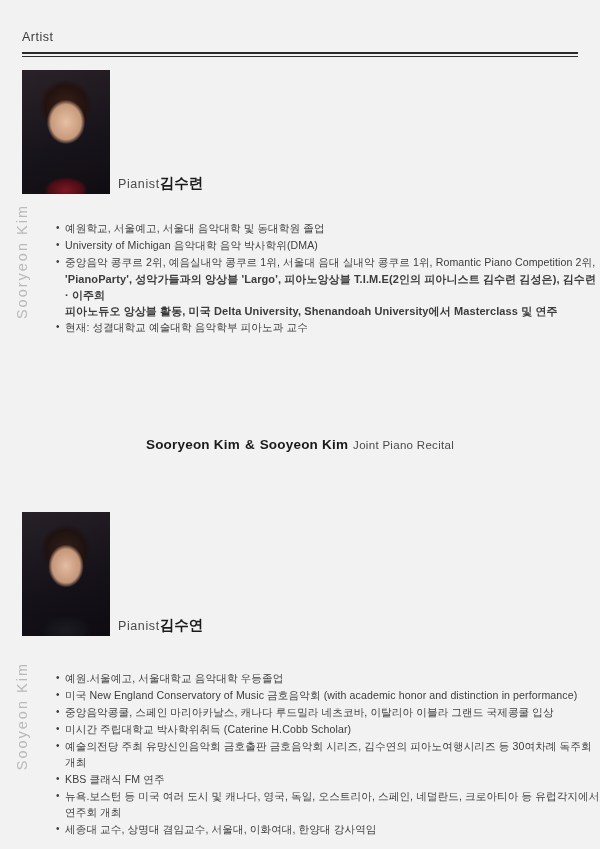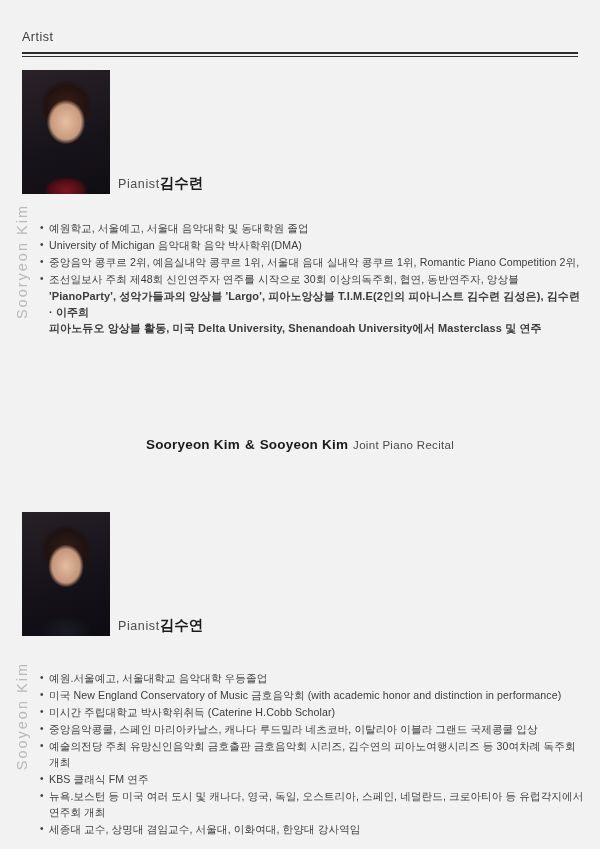--- a/index.html
+++ b/index.html
@@ -106,21 +106,21 @@
     writing-mode: vertical-rl;
     text-orientation: sideways;
     transform: rotate(180deg);
     transform-origin: center;
     white-space: nowrap;
   }
   .side-name-2 { top: 150px; }
 
   .bio {
     position: absolute;
-    left: 40px;
+    left: 56px;
     width: 545px;
     top: 150px;
   }
   .bio-2 { top: 158px; }
 
   .bio-item {
     position: relative;
     font-size: 10.6px;
     line-height: 16px;
     color: #3c3c3c;
@@ -195,23 +195,23 @@
 
     <div class="name-line">
       <span class="name-role">Pianist</span>
       <span class="name-kr">김수련</span>
     </div>
 
     <div class="bio">
       <div class="bio-item">예원학교, 서울예고, 서울대 음악대학 및 동대학원 졸업</div>
       <div class="bio-item">University of Michigan 음악대학 음악 박사학위(DMA)</div>
       <div class="bio-item">중앙음악 콩쿠르 2위, 예음실내악 콩쿠르 1위, 서울대 음대 실내악 콩쿠르 1위, Romantic Piano Competition 2위,</div>
-      <div class="bio-item">조선일보사 주최 제48회 신인연주자 연주를 시작으로 30회 이상의독주회, 협연, 동반연주자, 앙상블</div>
       <div class="bio-cont">'PianoParty', 성악가들과의 앙상블 'Largo', 피아노앙상블 T.I.M.E(2인의 피아니스트 김수련 김성은), 김수련 · 이주희</div>
       <div class="bio-cont">피아노듀오 앙상블 활동, 미국 Delta University, Shenandoah University에서 Masterclass 및 연주</div>
+      <div class="bio-item">현재: 성결대학교 예술대학 음악학부 피아노과 교수</div>
     </div>
   </div>
 
   <div class="recital">
     <span class="recital-name">Sooryeon Kim</span>
     <span class="recital-amp">&amp;</span>
     <span class="recital-name">Sooyeon Kim</span>
     <span class="recital-sub">Joint Piano Recital</span>
   </div>
 
@@ -223,22 +223,22 @@
     <div class="side-name side-name-2">Sooyeon Kim</div>
 
     <div class="name-line">
       <span class="name-role">Pianist</span>
       <span class="name-kr">김수연</span>
     </div>
 
     <div class="bio bio-2">
       <div class="bio-item">예원.서울예고, 서울대학교 음악대학 우등졸업</div>
       <div class="bio-item">미국 New England Conservatory of Music 금호음악회 (with academic honor and distinction in performance)</div>
+      <div class="bio-item">중앙음악콩쿨, 스페인 마리아카날스, 캐나다 루드밀라 네츠코바, 이탈리아 이블라 그랜드 국제콩쿨 입상</div>
       <div class="bio-item">미시간 주립대학교 박사학위취득 (Caterine H.Cobb Scholar)</div>
-      <div class="bio-item">중앙음악콩쿨, 스페인 마리아카날스, 캐나다 루드밀라 네츠코바, 이탈리아 이블라 그랜드 국제콩쿨 입상</div>
       <div class="bio-item">예술의전당 주최 유망신인음악회 금호출판 금호음악회 시리즈, 김수연의 피아노여행시리즈 등 30여차례 독주회 개최</div>
       <div class="bio-item">KBS 클래식 FM 연주</div>
       <div class="bio-item">뉴욕.보스턴 등 미국 여러 도시 및 캐나다, 영국, 독일, 오스트리아, 스페인, 네덜란드, 크로아티아 등 유럽각지에서 연주회 개최</div>
       <div class="bio-item">세종대 교수, 상명대 겸임교수, 서울대, 이화여대, 한양대 강사역임</div>
 
     </div>
   </div>
 
 </div>
 

